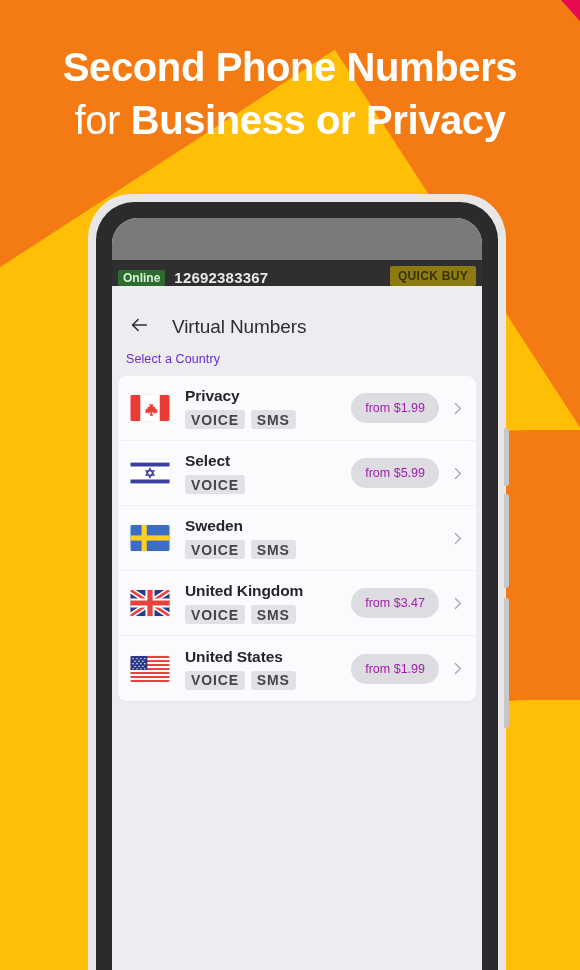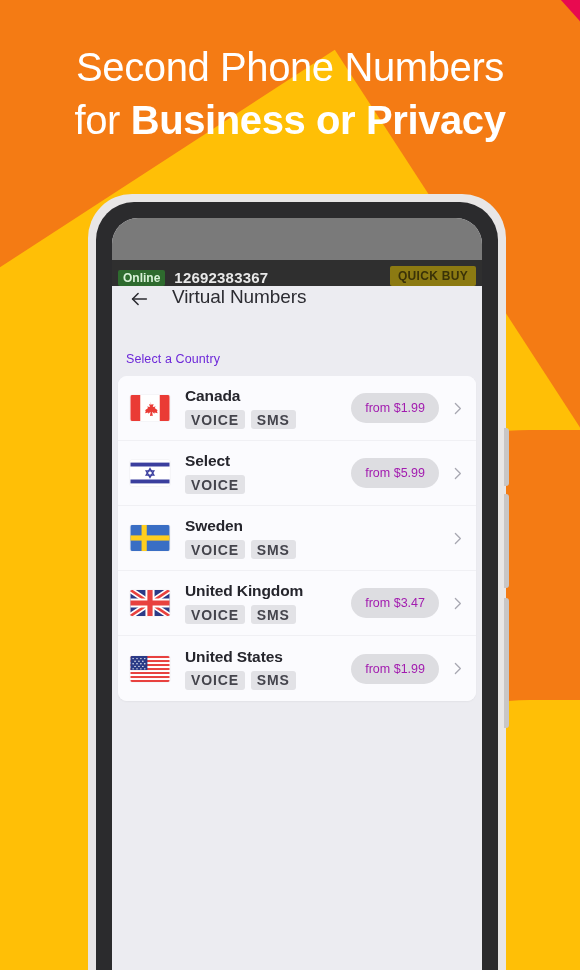--- a/index.html
+++ b/index.html
@@ -81,21 +81,21 @@
     left:0; top:44px;
     width:580px;
     text-align:center;
     color:#FFFFFF;
     z-index:20;
     line-height:1.18;
   }
   .headline .l1 {
     display:block;
     font-size:40px;
-    font-weight:400;
+    font-weight:700;
     letter-spacing:-0.4px;
   }
   .headline .l2 {
     display:block;
     font-size:40px;
     font-weight:300;
     letter-spacing:-0.4px;
     margin-top:6px;
   }
   .headline .l2 b { font-weight:700; }
@@ -183,21 +183,21 @@
   
   .app-body {
     position:absolute;
     left:0; top:68px;
     width:370px; bottom:0;
     background:#ECECF1;
   }
   .app-header {
     height:52px;
     display:flex;
-    align-items:flex-start;
+    align-items:flex-end;
     padding:0 14px;
   }
   .back-arrow {
     width:26px; height:26px;
     display:flex; align-items:center; justify-content:center;
     color:#2C2C32;
     flex:0 0 auto;
   }
   .app-title {
     font-size:19px;
@@ -340,21 +340,21 @@
             <div class="country-row">
               <span class="flag">
                 <svg viewBox="0 0 60 40">
                   <rect width="60" height="40" fill="#FFFFFF"></rect>
                   <rect width="15" height="40" fill="#EA3B35"></rect>
                   <rect x="45" width="15" height="40" fill="#EA3B35"></rect>
                   <path fill="#EA3B35" d="M30 10 l2.4 5 3.1-1.3 -1.2 4.6 4.4-.5 -1.5 2.1 4.6 3.4 -1.1 1.4 1 3.3 -4.6-.9 -.3 1.9 -3.6-3.2 1.1 6.6 -2.2-.6 -2.2.6 1.1-6.6 -3.6 3.2 -.3-1.9 -4.6.9 1-3.3 -1.1-1.4 4.6-3.4 -1.5-2.1 4.4.5 -1.2-4.6 3.1 1.3z"></path>
                 </svg>
               </span>
               <span class="row-main">
-                <span class="country-name">Canada</span>
+                <span class="country-name">Privacy</span>
                 <span class="tags">
                   <span class="tag">VOICE</span>
                   <span class="tag">SMS</span>
                 </span>
               </span>
               <span class="price-pill">from $1.99</span>
               <span class="chevron">
                 <svg viewBox="0 0 24 24" width="17" height="17" fill="none" stroke="currentColor" stroke-width="1.8" stroke-linecap="round" stroke-linejoin="round">
                     <polyline points="9,5 16,12 9,19"></polyline>
                   </svg>

